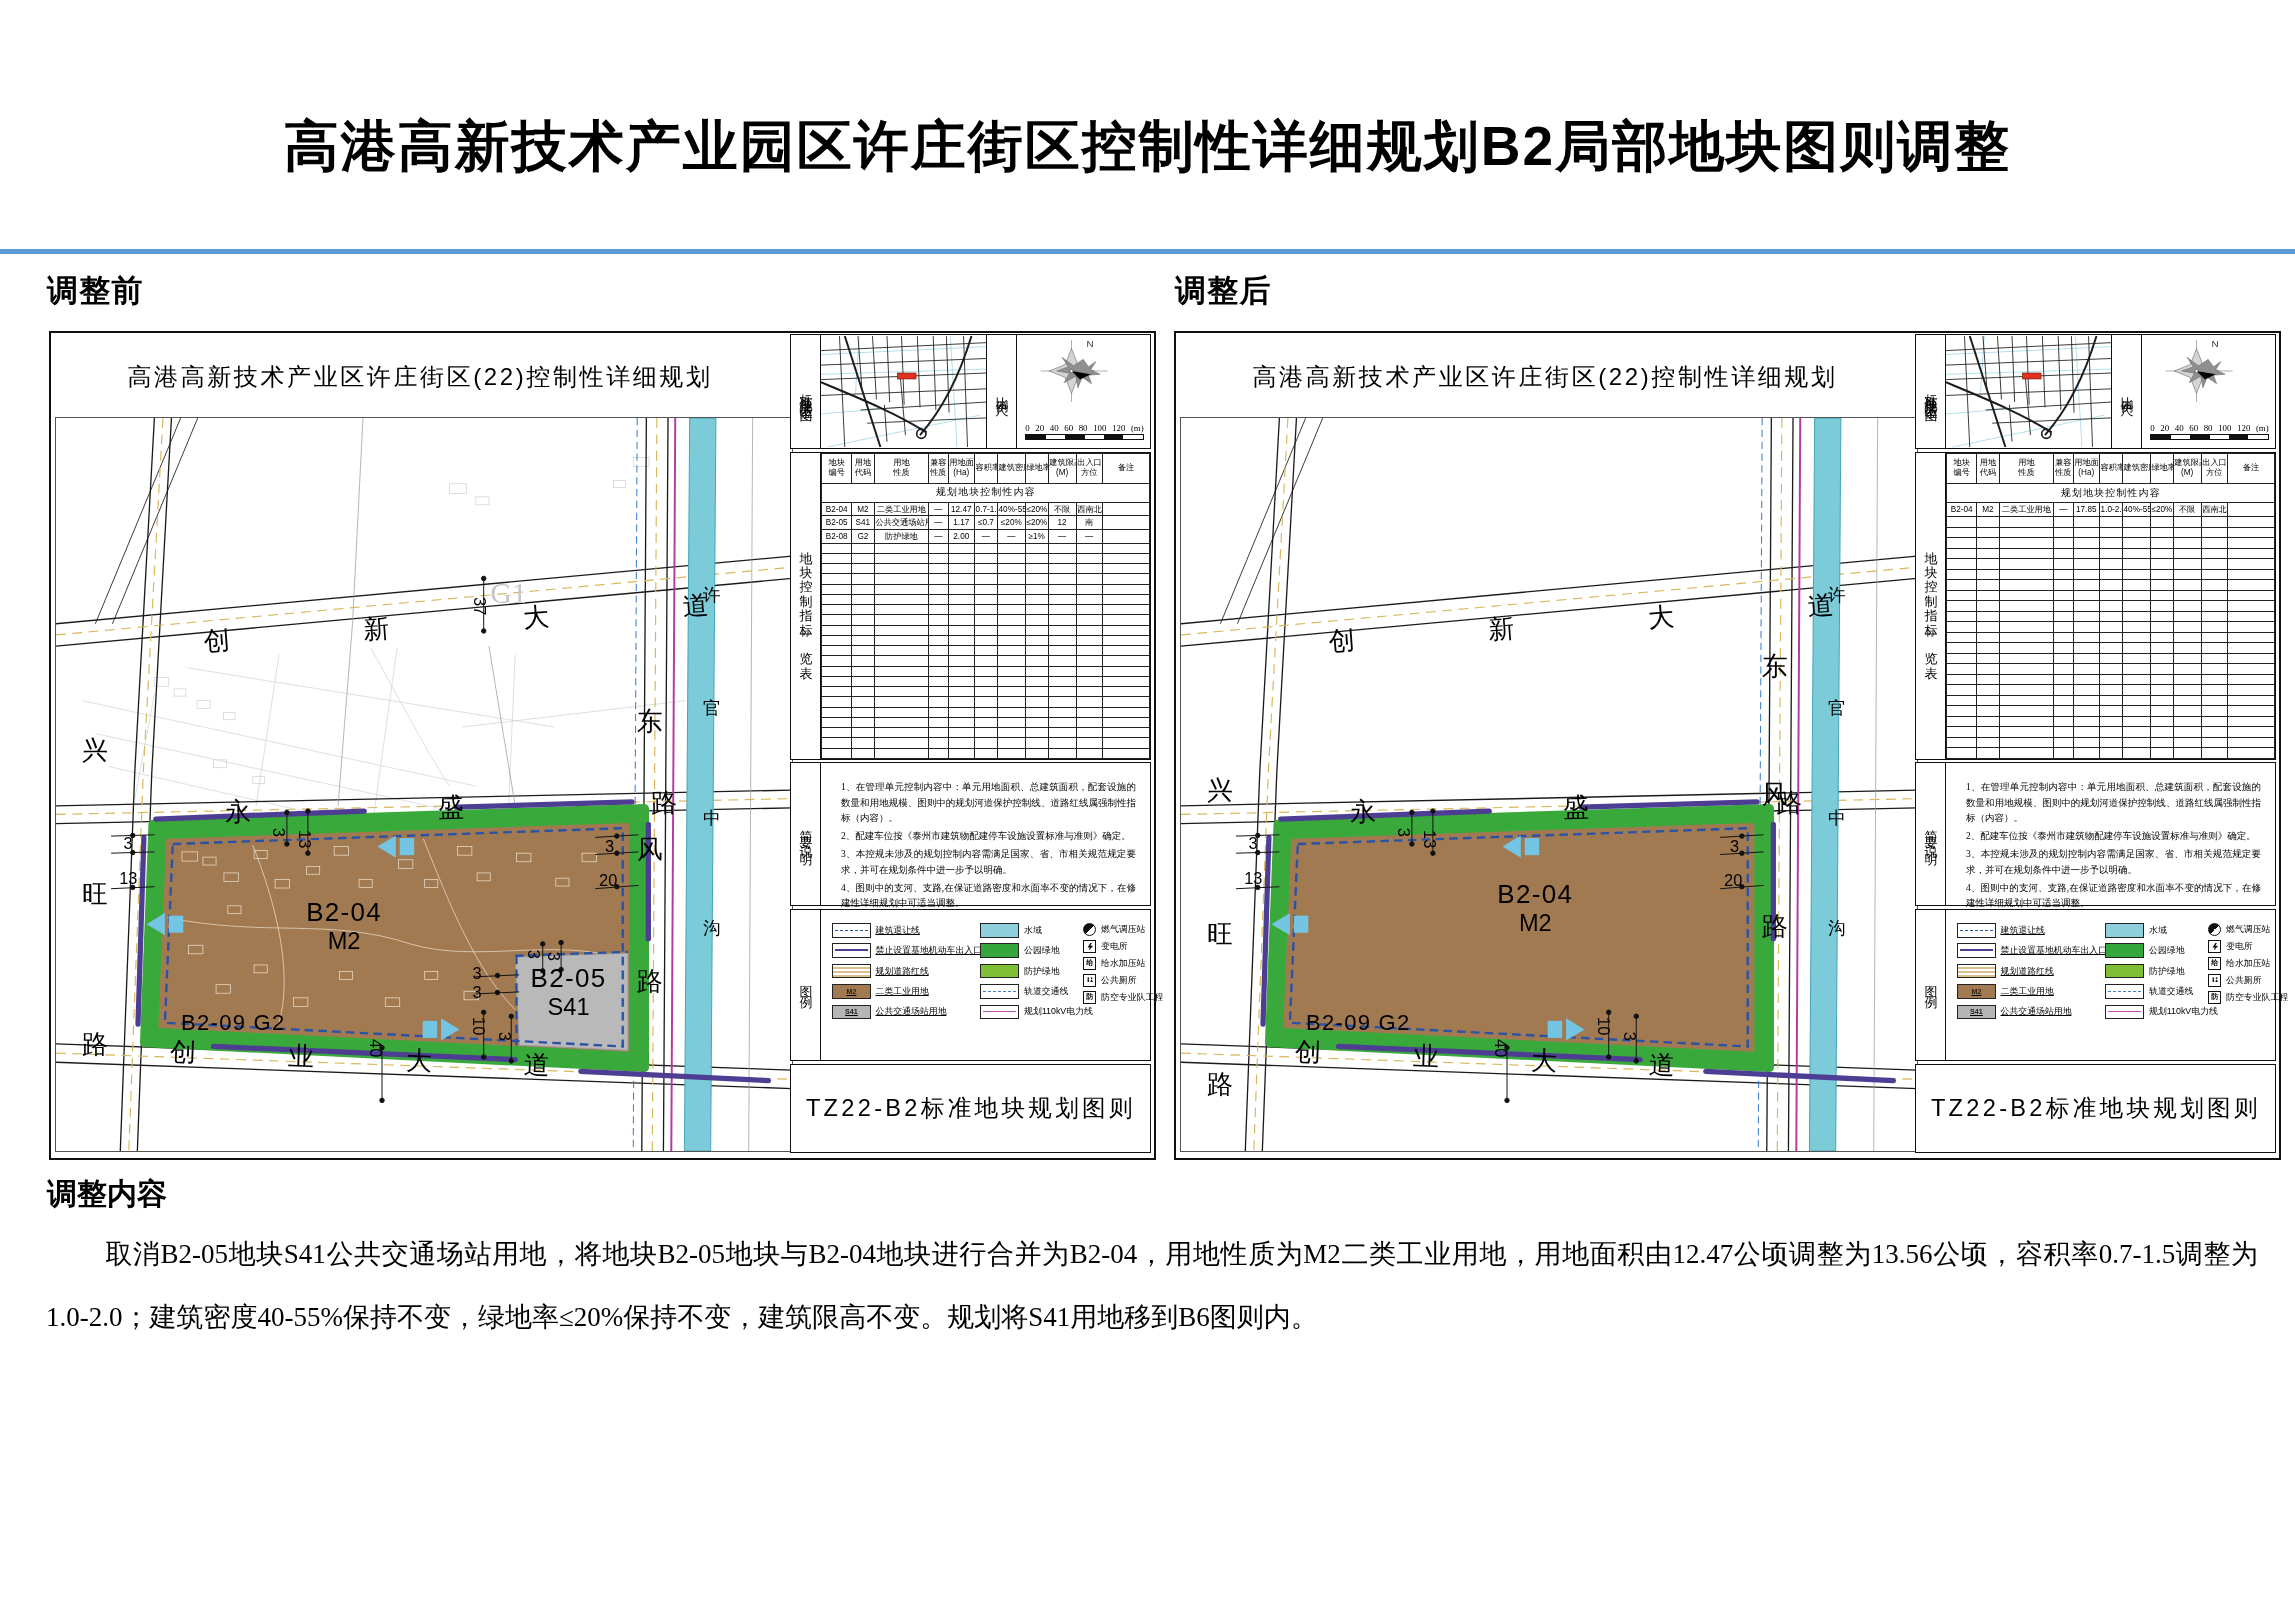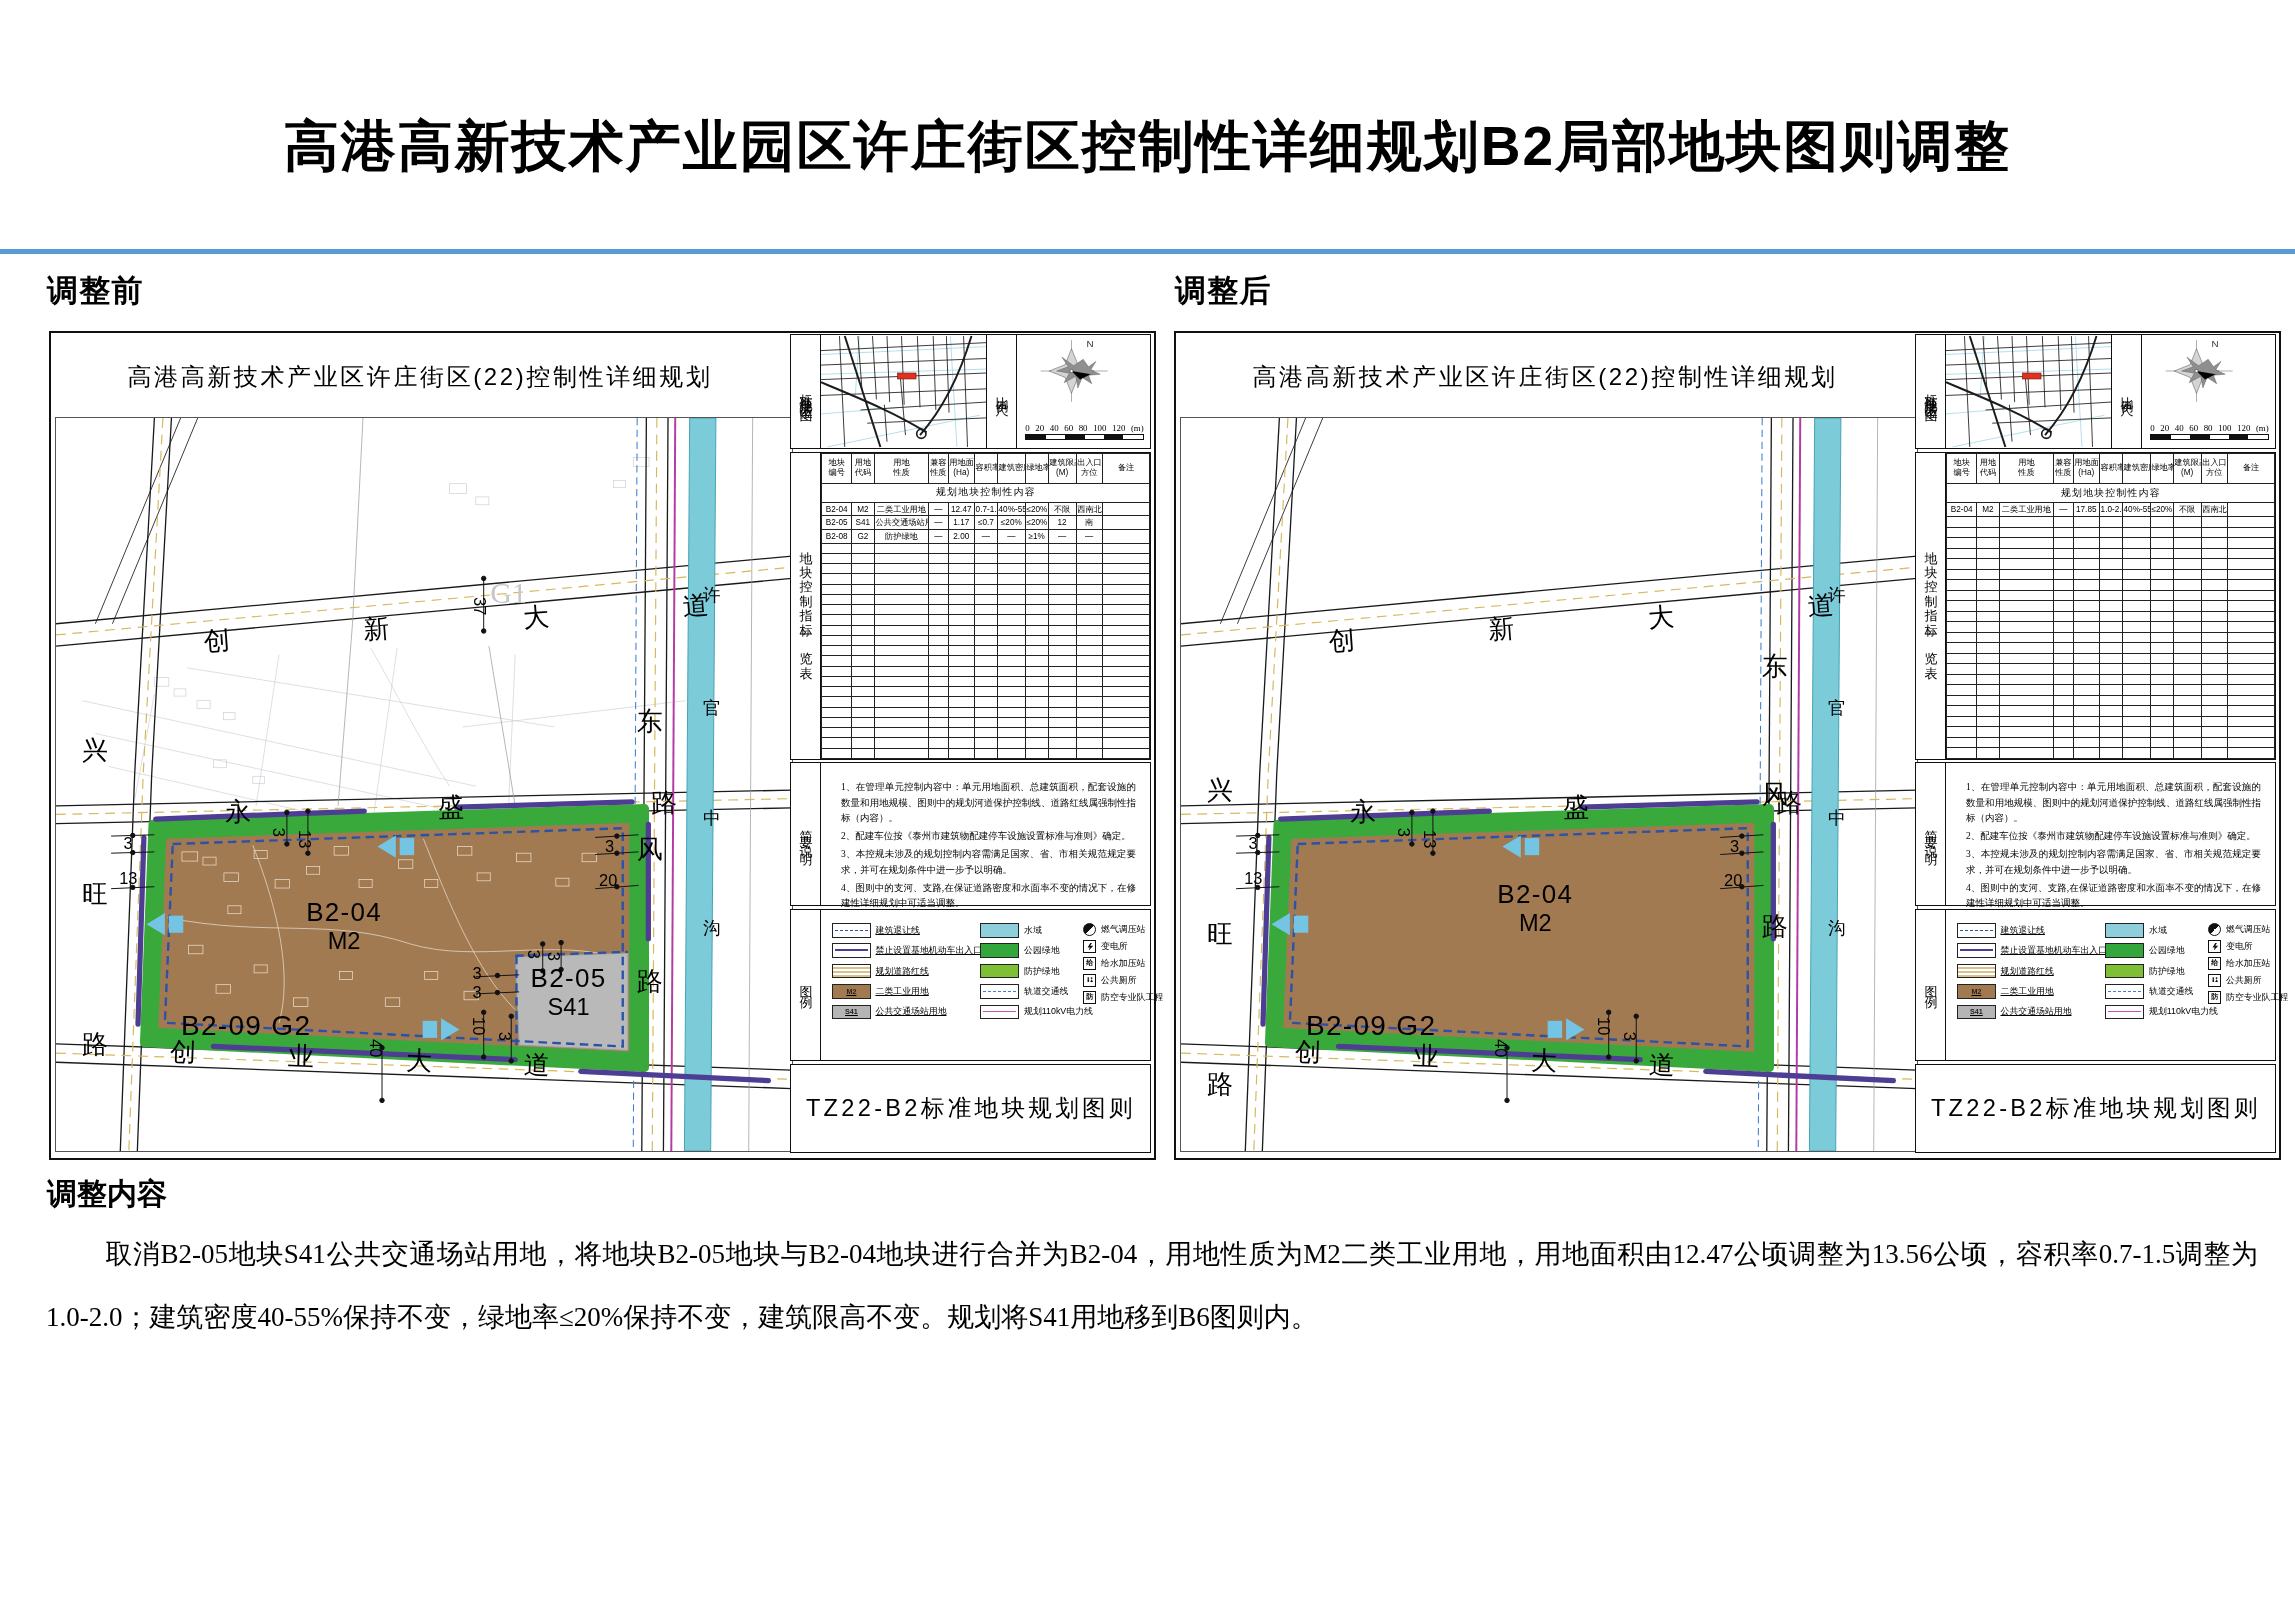--- a/index.html
+++ b/index.html
@@ -27,21 +27,21 @@
   .lbl-road-right{left:79%;top:36.5%;letter-spacing:131px;}
   .panel--after .lbl-road-left{top:46%;}
   .panel--after .lbl-road-right{top:29%;}
   .lbl-river{left:87.8%;top:21%;letter-spacing:111px;font-size:17.7px;}
   .blk{position:absolute;text-align:center;line-height:1.15;}
   .blk .l1{display:block;font-size:26px;letter-spacing:1.3px;}
   .blk .l2{display:block;font-size:23.6px;}
   .lbl-main{left:34%;top:65.5%;}
   .panel--after .lbl-main{left:43%;top:63%;}
   .lbl-sub{left:64.5%;top:74.5%;}
-  .lbl-green{left:17%;top:80.8%;font-size:28px;position:absolute;white-space:nowrap;letter-spacing:1.3px;}
+  .lbl-green{left:17%;top:80.8%;font-size:22px;position:absolute;white-space:nowrap;letter-spacing:1.3px;}
   .lbl-g1{position:absolute;left:59%;top:21.5%;font-size:30px;color:#c7c7c7;font-family:"Liberation Serif",serif;}
   .dim{position:absolute;font-size:16.4px;line-height:1;color:#000;}
   .rot{transform:rotate(90deg);}
   .d-left-a{left:9.2%;top:56.9%;} .d-left-b{left:8.6%;top:61.6%;}
   .d-top-a{left:29.6%;top:55.4%;} .d-top-b{left:32.6%;top:56.4%;}
   .d-right-a{left:74.6%;top:57.3%;} .d-right-b{left:73.8%;top:62.0%;}
   .d-bot-a{left:56.2%;top:81.8%;} .d-bot-b{left:60.4%;top:83.2%;}
   .d-r40{left:42.3%;top:84.8%;} .d-r37{left:56.4%;top:24.6%;}
   .d-s41-ta{left:64.3%;top:72.0%;} .d-s41-tb{left:67.0%;top:72.3%;}
   .d-s41-la{left:56.6%;top:74.6%;} .d-s41-lb{left:56.6%;top:77.2%;}

